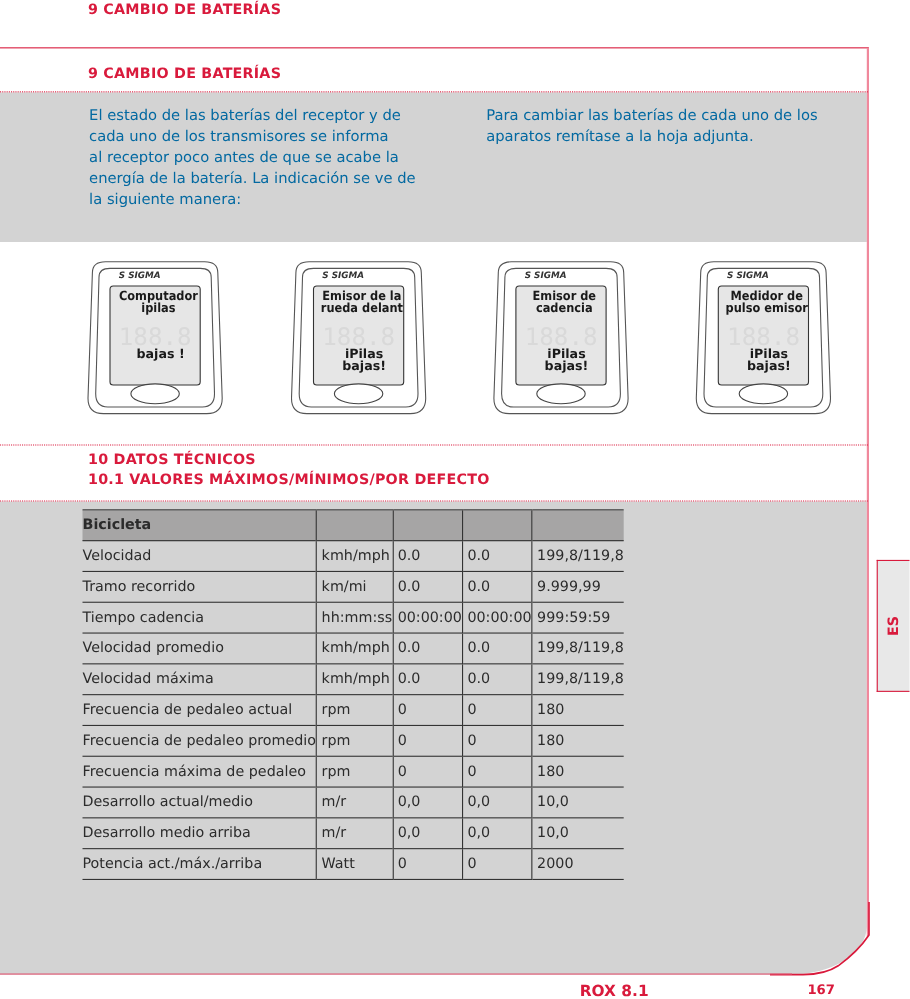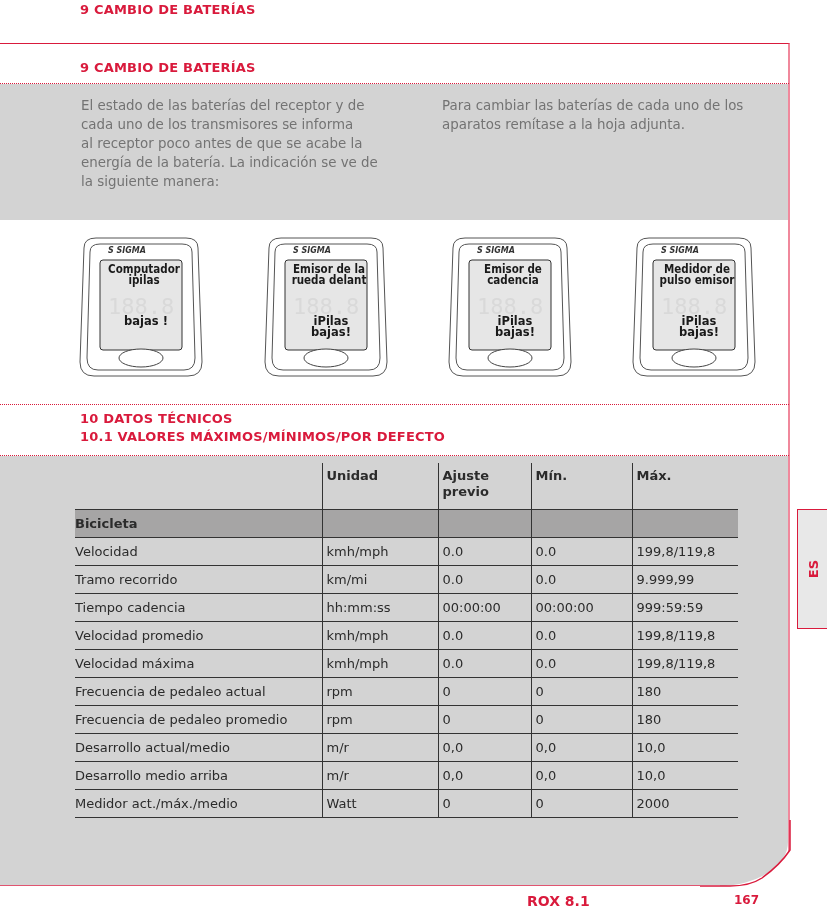--- a/index.html
+++ b/index.html
@@ -5,21 +5,21 @@
   html, body { margin:0; padding:0; background:#ffffff; }
   body { width:827px; height:908px; position:relative; overflow:hidden;
          font-family:"DejaVu Sans", sans-serif; color:#2b2b2b; }
   .red { color:#d91a3c; }
   .top-head { position:absolute; left:80px; top:2px; font-size:13px; font-weight:bold; letter-spacing:0.2px; }
   .frame { position:absolute; left:0; top:43px; width:790px; height:843px;
            border-top:1.5px solid #d91a3c; border-right:2px solid #f0889c; box-sizing:border-box; }
   .sec-title { position:absolute; left:80px; font-size:13px; font-weight:bold; line-height:18px; letter-spacing:0.2px; }
   .dotline { position:absolute; left:0; width:789px; border-top:1.5px dotted #d91a3c; }
   .gray1 { position:absolute; left:0; top:84px; width:788px; height:136px; background:#d3d3d3; }
-  .para { position:absolute; font-size:13.4px; line-height:19px; color:#737373; white-space:pre-line; }
+  .para { position:absolute; font-size:13.4px; line-height:19px; color:#0369a1; white-space:pre-line; }
   .devices { position:absolute; left:0; top:228px; width:788px; height:160px; }
   .device { position:absolute; top:6px; width:134px; height:146px; }
   .device svg { position:absolute; left:0; top:0; }
   .screen-text { position:absolute; left:28px; top:30px; width:84px; text-align:center;
                  font-family:"DejaVu Sans Condensed","DejaVu Sans", sans-serif; font-weight:bold;
                  font-size:11.5px; line-height:11px; color:#1a1a1a; }
   .screen-bottom { position:absolute; left:28px; top:82px; width:88px; text-align:center;
                  font-weight:bold; font-size:11.5px; line-height:11px; color:#1a1a1a; }
   .gray2 { position:absolute; left:0; top:456px; width:788px; height:430px; background:#d3d3d3;
            border-bottom-right-radius:70px 44px; }
@@ -139,28 +139,20 @@
   </div>
 </div>
 
 <div class="dotline" style="top:404px;"></div>
 <div class="sec-title red" style="top:410px;">10 DATOS TÉCNICOS</div>
 <div class="sec-title red" style="top:428px;">10.1 VALORES MÁXIMOS/MÍNIMOS/POR DEFECTO</div>
 <div class="dotline" style="top:455px;"></div>
 
 <table class="specs">
   <tbody>
-      <tr>
-    <th class="c0"></th>
-    <th class="c1">Unidad</th>
-    <th class="c2" style="white-space:pre-line;">Ajuste
-previo</th>
-    <th class="c3">Mín.</th>
-    <th class="c4">Máx.</th>
-  </tr>
   <tr class="group">
     <td>Bicicleta</td>
     <td></td>
         <td></td>
         <td></td>
         <td></td>
   </tr>
   <tr class="row">
         <td>Velocidad</td>
         <td>kmh/mph</td>
@@ -204,35 +196,42 @@
         <td>180</td>
       </tr>
   <tr class="row">
         <td>Frecuencia de pedaleo promedio</td>
         <td>rpm</td>
         <td>0</td>
         <td>0</td>
         <td>180</td>
       </tr>
   <tr class="row">
+        <td>Frecuencia máxima de pedaleo</td>
+        <td>rpm</td>
+        <td>0</td>
+        <td>0</td>
+        <td>180</td>
+      </tr>
+  <tr class="row">
         <td>Desarrollo actual/medio</td>
         <td>m/r</td>
         <td>0,0</td>
         <td>0,0</td>
         <td>10,0</td>
       </tr>
   <tr class="row">
         <td>Desarrollo medio arriba</td>
         <td>m/r</td>
         <td>0,0</td>
         <td>0,0</td>
         <td>10,0</td>
       </tr>
   <tr class="row last">
-        <td>Medidor act./máx./medio</td>
+        <td>Potencia act./máx./arriba</td>
         <td>Watt</td>
         <td>0</td>
         <td>0</td>
         <td>2000</td>
       </tr>
 </tbody>
   </table>
 
 <svg class="corner" width="100" height="70" viewBox="0 0 100 70">
   <path d="M90 0 L90 30 Q80 45 62 58 Q50 66 30 66 L0 66 L0 70 L100 70 L100 0 Z" fill="#ffffff"></path>

